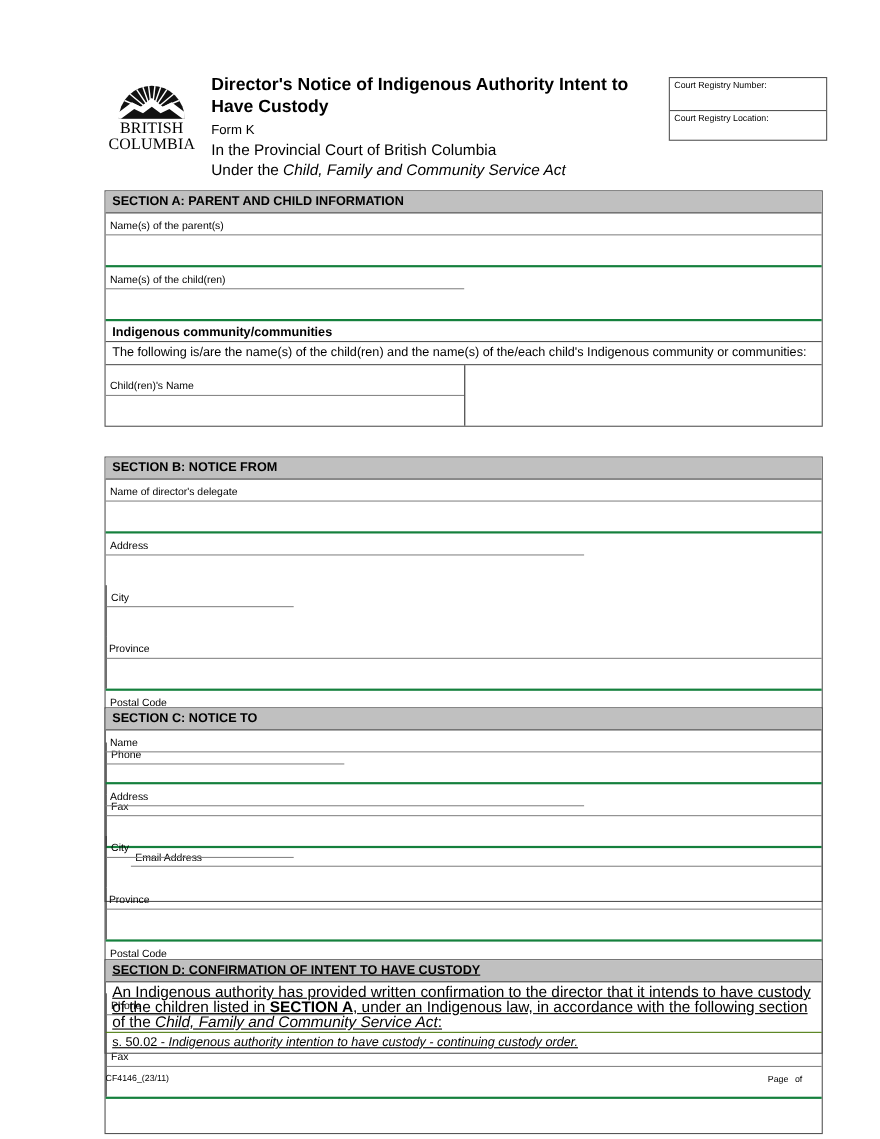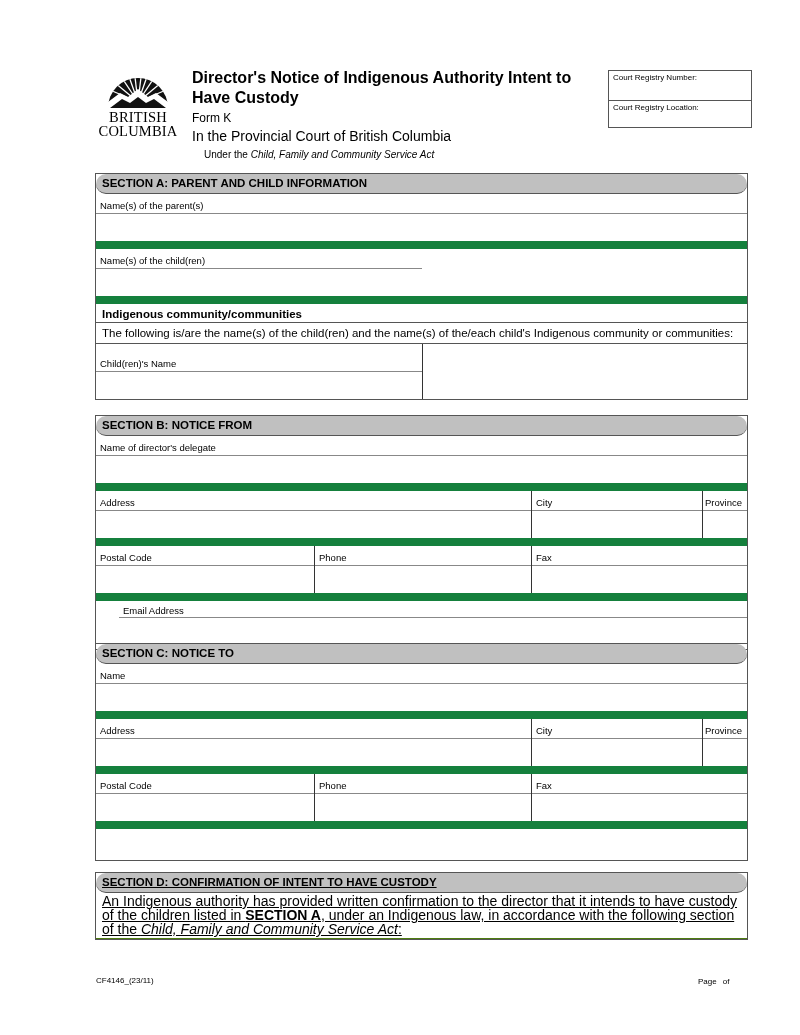--- a/index.html
+++ b/index.html
@@ -9,37 +9,37 @@
     
     .logo { left: 96px; top: 66px; width: 84px; height: 76px; }
     .logo svg { display: block; }
     .logo-text { position: absolute; left: 0; width: 84px; text-align: center; font-family: "Liberation Serif", serif; font-size: 14.5px; line-height: 14px; letter-spacing: 0.2px; }
     .logo-t1 { top: 44px; }
     .logo-t2 { top: 58px; }
 
     .title { left: 192px; top: 68px; width: 410px; font-size: 16px; font-weight: bold; line-height: 20px; }
     .formk { left: 192px; top: 109px; font-size: 12px; font-weight: normal; line-height: 18px; }
     .court { left: 192px; top: 128px; font-size: 14px; line-height: 17px; }
-    .under { left: 204px; top: 146px; font-size: 10px; line-height: 17px; }
+    .under { left: 192px; top: 146px; font-size: 14px; line-height: 17px; }
     .under i { font-style: italic; }
 
     .registry { left: 608px; top: 70px; width: 144px; height: 58px; border: 1px solid #555; box-sizing: border-box; }
     .reg-row { height: 29px; box-sizing: border-box; font-size: 8px; padding: 2px 4px; }
     .reg-row + .reg-row { border-top: 1px solid #555; }
 
     
     .section { left: 95px; width: 653px; box-sizing: border-box; border: 1px solid #555; }
-    .sec-head { background: #c0c0c0; font-weight: bold; font-size: 11.5px; height: 19px; line-height: 19px; padding-left: 6px; border-bottom: 1px solid #555; border-radius: 10px; }
+    .sec-head { background: #c0c0c0; font-weight: bold; font-size: 11.5px; height: 19px; line-height: 19px; padding-left: 6px; border-bottom: 1px solid #555; }
     .row { display: flex; box-sizing: border-box; }
     .cell { box-sizing: border-box; border-left: 1px solid #333; }
     .cell:first-child { border-left: none; }
     .lbl { font-size: 9.5px; height: 19px; line-height: 24px; padding-left: 4px; border-bottom: 1px solid #888; white-space: nowrap; overflow: hidden; }
     .inp { height: 27px; }
     .inp input { width: 100%; height: 100%; border: none; background: transparent; box-sizing: border-box; outline: none; padding: 2px 4px; font-size: 11px; font-family: "Liberation Sans", sans-serif; }
-    .sep { border-top: 8px solid #15803d; }
+    .sep { border-top: 2px solid #15803d; flex-direction: column; }
 
     .subhead { font-weight: bold; font-size: 11.5px; height: 18px; line-height: 20px; padding-left: 6px; border-bottom: 1px solid #555; }
     .para { font-size: 11.5px; line-height: 14px; padding: 3px 6px; border-bottom: 1px solid #555; }
     .lbl2 { font-size: 9.5px; line-height: 12px; padding: 3px 4px 1px 4px; border-bottom: 1px solid #888; height: 28px; box-sizing: border-box; display: flex; align-items: flex-end; }
 
     .d-para { font-size: 14px; line-height: 14px; padding: 1px 6px 2px 6px; border-bottom: 1px solid #4d7c0f; }
     .d-para i, .d-line i { font-style: italic; }
     .d-line { font-size: 11.5px; line-height: 18px; padding: 0 6px; }
 
     .footer-left { left: 96px; top: 976px; font-size: 8px; }
@@ -185,16 +185,17 @@
       <div class="inp"><input value="" style=""></div>
     </div>
   </div>
   <div class="sep"></div>
   <div class="inp" style="height:31px;"><input value="" style=""></div>
 </div>
 
 <div class="abs section" style="top:872px;text-decoration:underline;">
   <div class="sec-head">SECTION D: CONFIRMATION OF INTENT TO HAVE CUSTODY</div>
   <div class="d-para"><span>An Indigenous authority has provided written confirmation to the director that it intends to have custody of the children listed in </span><b>SECTION A</b><span>, under an Indigenous law, in accordance with the following section of the </span><i>Child, Family and Community Service Act</i><span>:</span></div>
+  <div class="d-line"><span>s. 50.02 - </span><i>Indigenous authority intention to have custody - continuing custody order.</i></div>
 </div>
 
 <div class="abs footer-left">CF4146_(23/11)</div>
 <div class="abs footer-right"><span>Page</span><span>of</span></div>
 
 </body></html>

